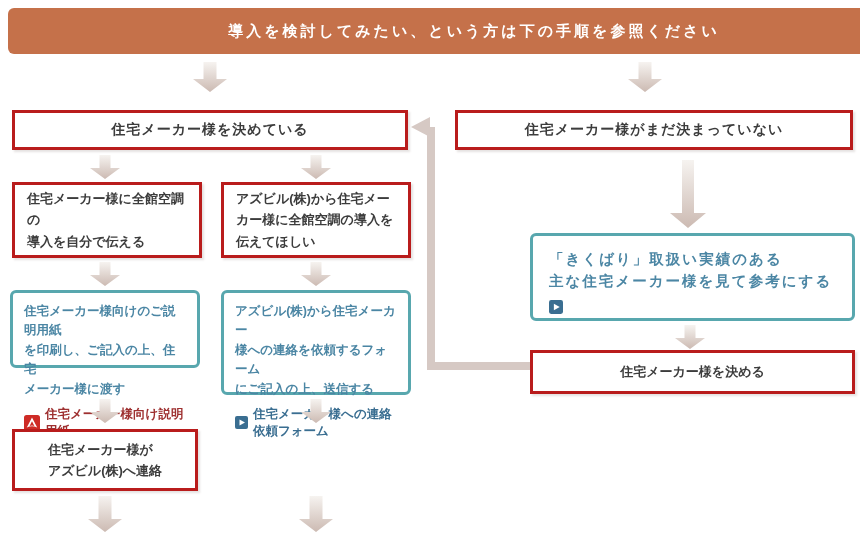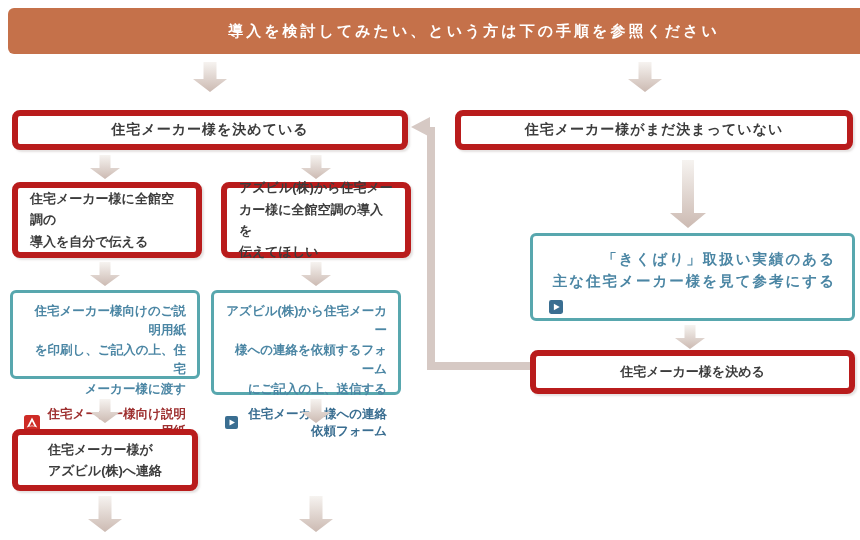--- a/index.html
+++ b/index.html
@@ -11,34 +11,33 @@
   .banner{
     position:absolute;left:8px;top:8px;width:844px;height:46px;
     background:#c5714a;border-radius:6px;
     display:flex;align-items:center;justify-content:center;padding-left:44px;
   }
   .banner span{
     color:#ffffff;font-size:15px;font-weight:bold;letter-spacing:3px;
   }
   .gbox{
     position:absolute;box-sizing:border-box;background:#ffffff;
-    border:6px solid #b91c1c;border-radius:8px;
+    border:3px solid #b91c1c;border-radius:0;
     box-shadow:2px 2px 2px rgba(150,140,135,.25);
     display:flex;align-items:center;
   }
   .gbox.center{justify-content:center;}
   .gbox .hdr-t{font-size:14px;font-weight:bold;letter-spacing:1px;}
   .gbox .body-t{font-size:13px;font-weight:600;line-height:1.65;padding:0 12px;}
   .gbox .foot-t{font-size:13px;font-weight:600;line-height:1.65;text-align:left;}
   .pre{white-space:pre-line;}
   .tbox{
     position:absolute;box-sizing:border-box;background:#ffffff;
     border:3px solid #58a7ae;border-radius:6px;
     padding:9px 11px;
-    text-align:right;
   }
   .tbox .ttext{font-size:12.5px;font-weight:bold;color:#4b86a4;line-height:1.55;}
   .linkrow{
     display:flex;align-items:center;gap:5px;margin-top:7px;
     text-decoration:none;cursor:pointer;
   }
   .linkrow span{font-size:12.5px;font-weight:bold;}
   .pdf-t{color:#9e3030;}
   .teal-t{color:#3a6e91;}
   .bigbox{padding:12px 16px;}
@@ -101,34 +100,34 @@
 伝えてほしい</span>
   </div>
 
   <svg class="arr" style="left:90px;top:262px" width="30" height="24" viewBox="0 0 30 24">
       <path d="M9.5 0 H20.5 V13 H30 L15 24 L0 13 H9.5 Z" fill="url(#ag)"></path>
     </svg>
   <svg class="arr" style="left:301px;top:262px" width="30" height="24" viewBox="0 0 30 24">
       <path d="M9.5 0 H20.5 V13 H30 L15 24 L0 13 H9.5 Z" fill="url(#ag)"></path>
     </svg>
 
-  <div class="tbox" style="left:10px;top:290px;width:190px;height:89px">
+  <div class="tbox" style="left:10px;top:290px;width:190px;height:78px">
     <div class="ttext pre">住宅メーカー様向けのご説明用紙
 を印刷し、ご記入の上、住宅
 メーカー様に渡す</div>
     <a class="linkrow">
       <svg class="icon-svg" width="16" height="16" viewBox="0 0 16 16">
         <rect width="16" height="16" rx="2.5" fill="#ce2b26"></rect>
         <path d="M8 2.6 L13.2 12.4 Q8 10.2 2.8 12.4 Z" fill="#ffffff"></path>
         <path d="M8 6.2 L10.4 11 Q8 10 5.6 11 Z" fill="#ce2b26"></path>
       </svg>
       <span class="pdf-t">住宅メーカー様向け説明用紙</span>
     </a>
   </div>
-  <div class="tbox" style="left:211px;top:290px;width:190px;height:105px">
+  <div class="tbox" style="left:221px;top:290px;width:190px;height:105px">
     <div class="ttext pre">アズビル(株)から住宅メーカー
 様への連絡を依頼するフォーム
 にご記入の上、送信する</div>
     <a class="linkrow">
       <svg class="icon-svg" width="13" height="13" viewBox="0 0 13 13">
         <rect width="13" height="13" rx="2" fill="#3a6e91"></rect>
         <polygon points="4.5,3.4 10,6.5 4.5,9.6" fill="#ffffff"></polygon>
       </svg>
       <span class="teal-t">住宅メーカー様への連絡依頼フォーム</span>
     </a>

